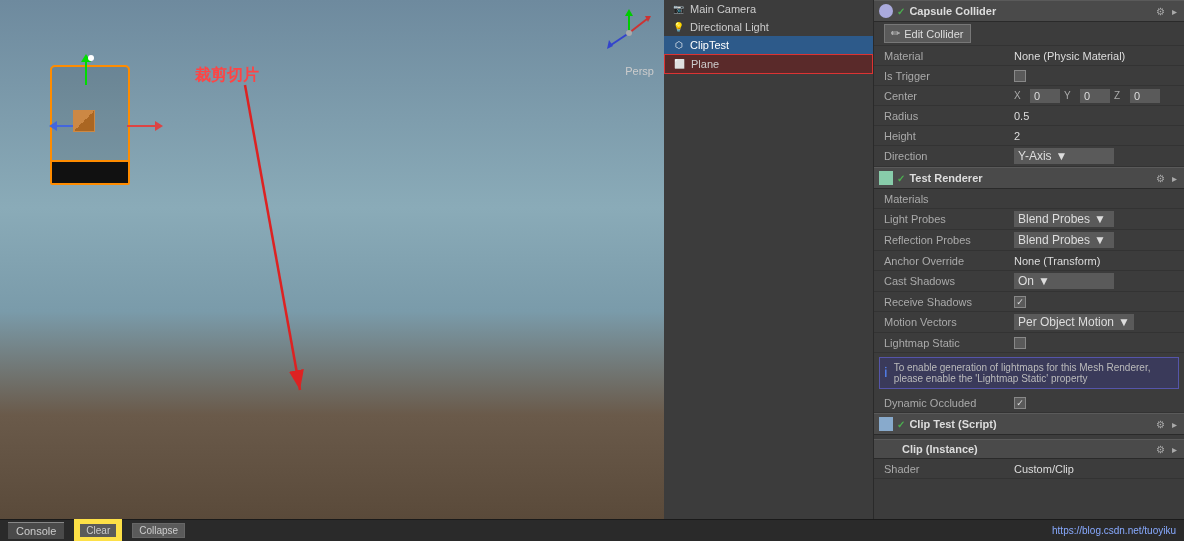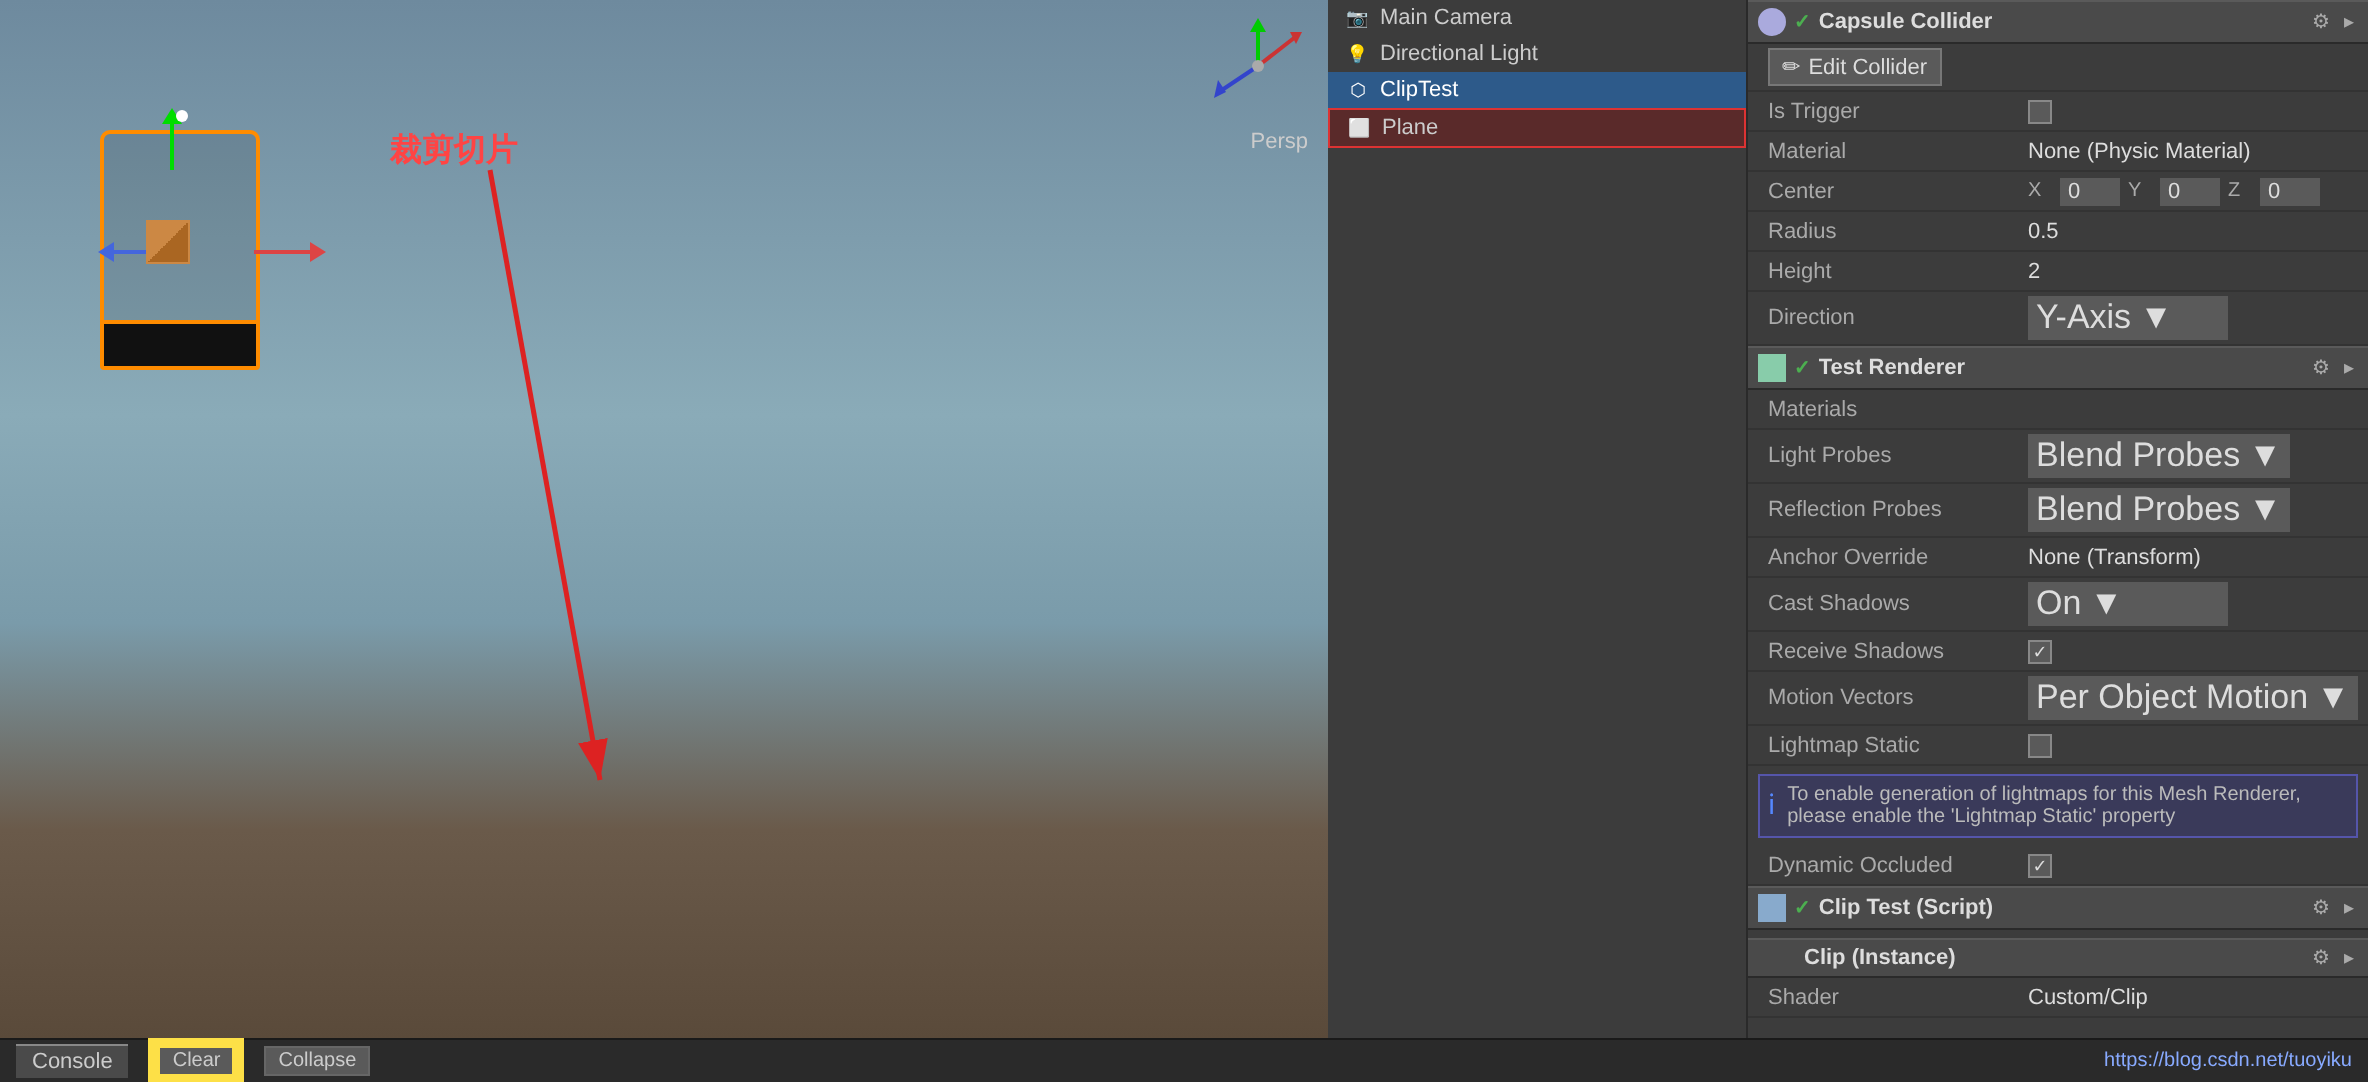--- a/index.html
+++ b/index.html
@@ -297,21 +297,21 @@
       align-items: center;
       justify-content: center;
       font-size: 9px;
       color: #ddd;
     }
 
     
     .dropdown-field {
       background: #5a5a5a;
       color: #ddd;
-      font-size: 17px;
+      font-size: 12px;
       padding: 1px 4px;
       display: inline-flex;
       align-items: flex-end;
       gap: 4px;
       min-width: 100px;
     }
 
     
     .info-box {
       background: #3a3a5a;
@@ -508,27 +508,27 @@
       </div>
 
       <div class="prop-row">
         <button class="edit-collider-btn">
           <span>✏</span>
           <span>Edit Collider</span>
         </button>
       </div>
 
       <div class="prop-row">
+        <span class="prop-label">Material</span>
+        <span class="prop-value">None (Physic Material)</span>
+      </div>
+
+      <div class="prop-row">
         <span class="prop-label">Is Trigger</span>
         <div class="check-box"></div>
-      </div>
-
-      <div class="prop-row">
-        <span class="prop-label">Material</span>
-        <span class="prop-value">None (Physic Material)</span>
       </div>
 
       <div class="prop-row">
         <span class="prop-label">Center</span>
         <div class="xyz-group">
           <span class="xyz-label">X</span>
           <span class="xyz-val">0</span>
           <span class="xyz-label">Y</span>
           <span class="xyz-val">0</span>
           <span class="xyz-label">Z</span>

